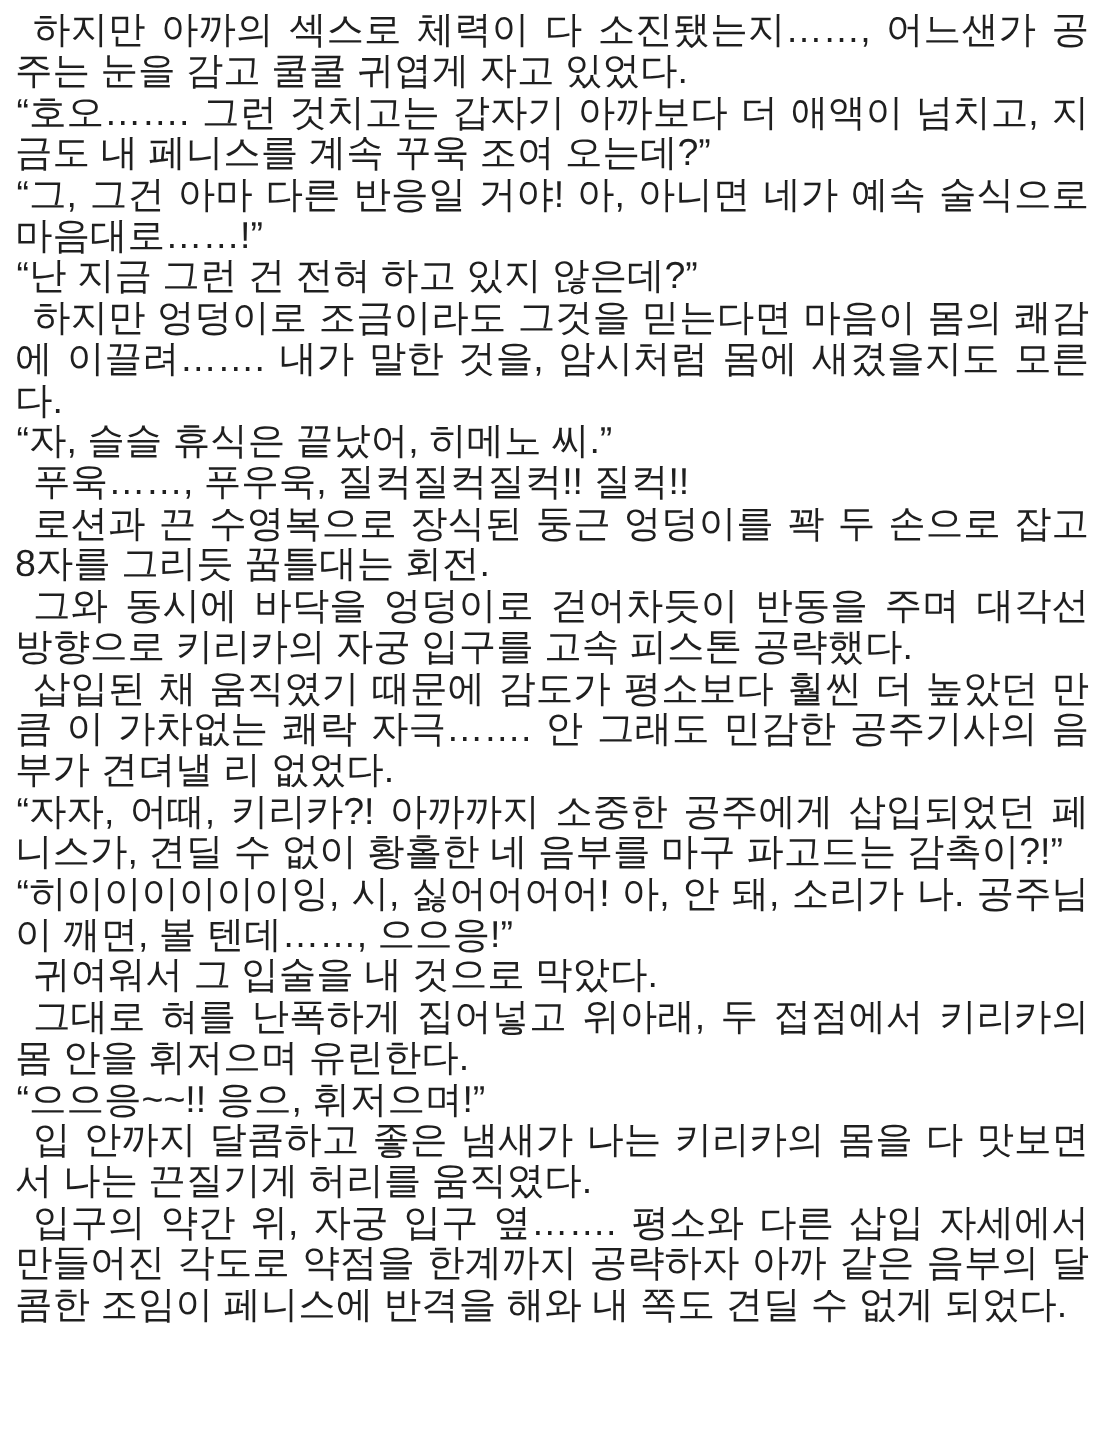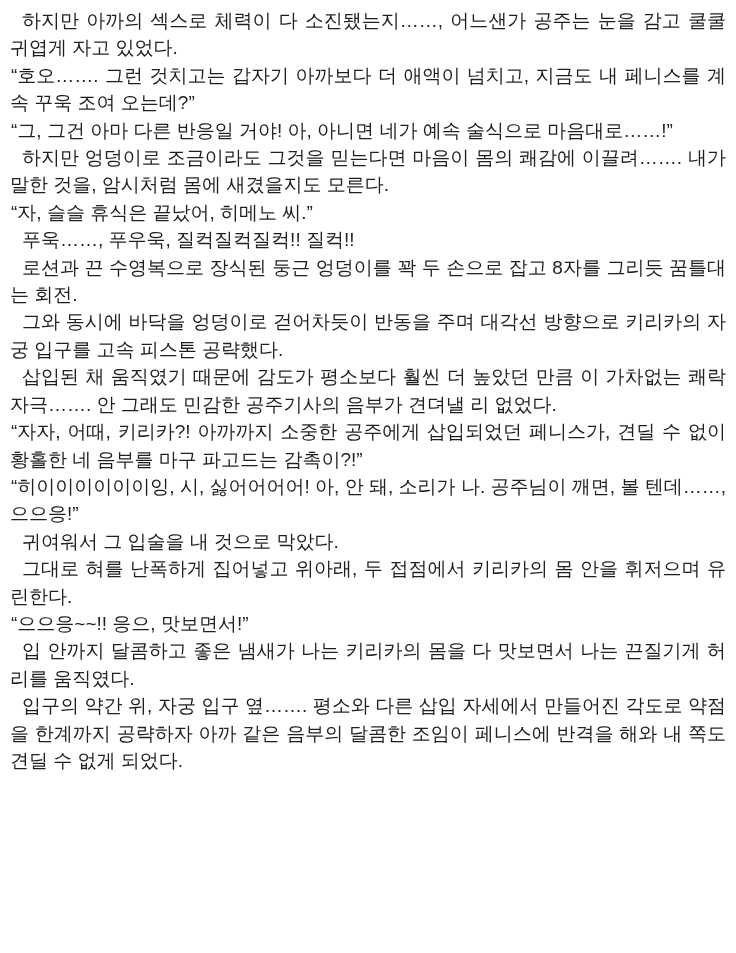--- a/index.html
+++ b/index.html
@@ -7,21 +7,21 @@
     padding: 0;
     background: #ffffff;
   }
   .page {
     width: 736px;
     height: 953px;
     box-sizing: border-box;
     padding: 7px 10px 0 10px;
     background: #ffffff;
     font-family: "Liberation Sans", sans-serif;
-    font-size: 19px;
+    font-size: 25px;
     line-height: 27.4px;
     color: #1f1f1f;
     text-align: justify;
     word-break: break-all;
     overflow-wrap: break-word;
     overflow: hidden;
   }
   .page p {
     margin: 0;
     padding: 0;
@@ -33,26 +33,27 @@
     text-indent: 1px;
   }
 </style>
 </head>
 <body>
 
 <div class="page">
   <p class="narrative">하지만 아까의 섹스로 체력이 다 소진됐는지……, 어느샌가 공주는 눈을 감고 쿨쿨 귀엽게 자고 있었다.</p>
   <p class="dialogue">“호오……. 그런 것치고는 갑자기 아까보다 더 애액이 넘치고, 지금도 내 페니스를 계속 꾸욱 조여 오는데?”</p>
   <p class="dialogue">“그, 그건 아마 다른 반응일 거야! 아, 아니면 네가 예속 술식으로 마음대로……!”</p>
+  <p class="dialogue">“난 지금 그런 건 전혀 하고 있지 않은데?”</p>
   <p class="narrative">하지만 엉덩이로 조금이라도 그것을 믿는다면 마음이 몸의 쾌감에 이끌려……. 내가 말한 것을, 암시처럼 몸에 새겼을지도 모른다.</p>
   <p class="dialogue">“자, 슬슬 휴식은 끝났어, 히메노 씨.”</p>
   <p class="narrative">푸욱……, 푸우욱, 질컥질컥질컥!! 질컥!!</p>
   <p class="narrative">로션과 끈 수영복으로 장식된 둥근 엉덩이를 꽉 두 손으로 잡고 8자를 그리듯 꿈틀대는 회전.</p>
   <p class="narrative">그와 동시에 바닥을 엉덩이로 걷어차듯이 반동을 주며 대각선 방향으로 키리카의 자궁 입구를 고속 피스톤 공략했다.</p>
   <p class="narrative">삽입된 채 움직였기 때문에 감도가 평소보다 훨씬 더 높았던 만큼 이 가차없는 쾌락 자극……. 안 그래도 민감한 공주기사의 음부가 견뎌낼 리 없었다.</p>
   <p class="dialogue">“자자, 어때, 키리카?! 아까까지 소중한 공주에게 삽입되었던 페니스가, 견딜 수 없이 황홀한 네 음부를 마구 파고드는 감촉이?!”</p>
   <p class="dialogue">“히이이이이이이잉, 시, 싫어어어어! 아, 안 돼, 소리가 나. 공주님이 깨면, 볼 텐데……, 으으응!”</p>
   <p class="narrative">귀여워서 그 입술을 내 것으로 막았다.</p>
   <p class="narrative">그대로 혀를 난폭하게 집어넣고 위아래, 두 접점에서 키리카의 몸 안을 휘저으며 유린한다.</p>
-  <p class="dialogue">“으으응~~!! 응으, 맛보면서!”</p>
+  <p class="dialogue">“으으응~~!! 응으, 휘저으며!”</p>
   <p class="narrative">입 안까지 달콤하고 좋은 냄새가 나는 키리카의 몸을 다 맛보면서 나는 끈질기게 허리를 움직였다.</p>
   <p class="narrative">입구의 약간 위, 자궁 입구 옆……. 평소와 다른 삽입 자세에서 만들어진 각도로 약점을 한계까지 공략하자 아까 같은 음부의 달콤한 조임이 페니스에 반격을 해와 내 쪽도 견딜 수 없게 되었다.</p>
 </div>
 
 </body></html>

